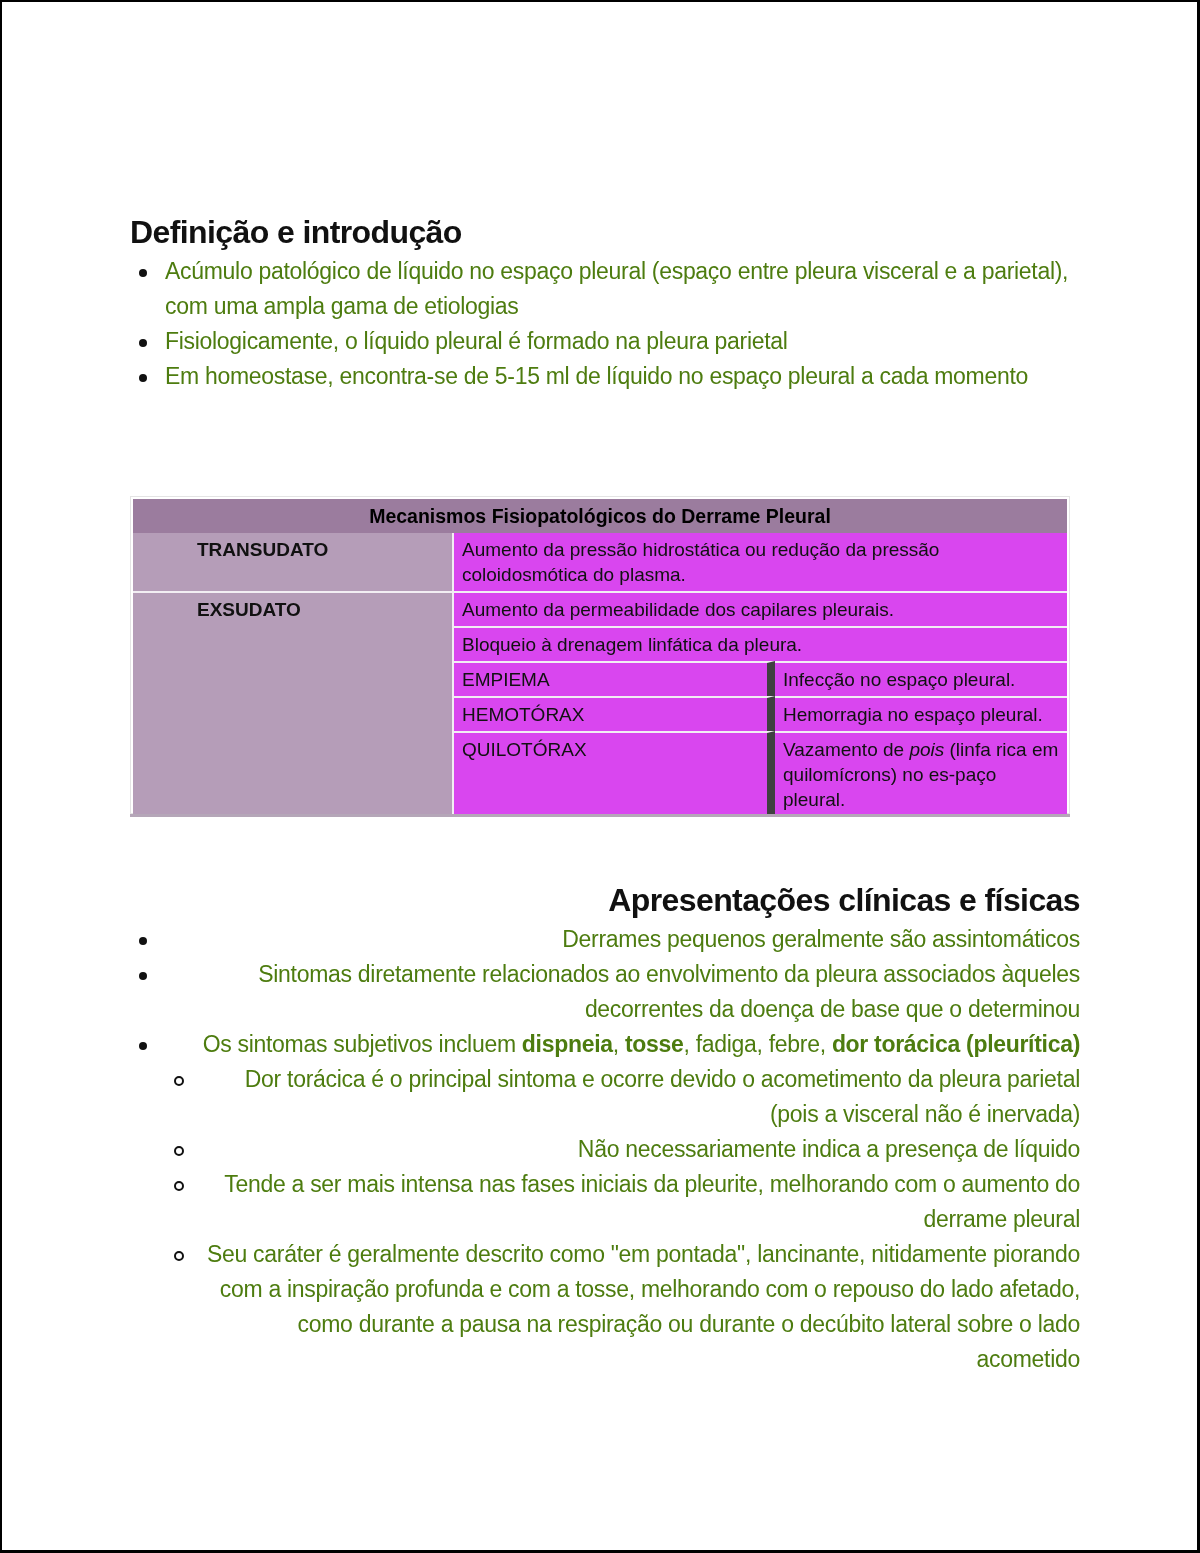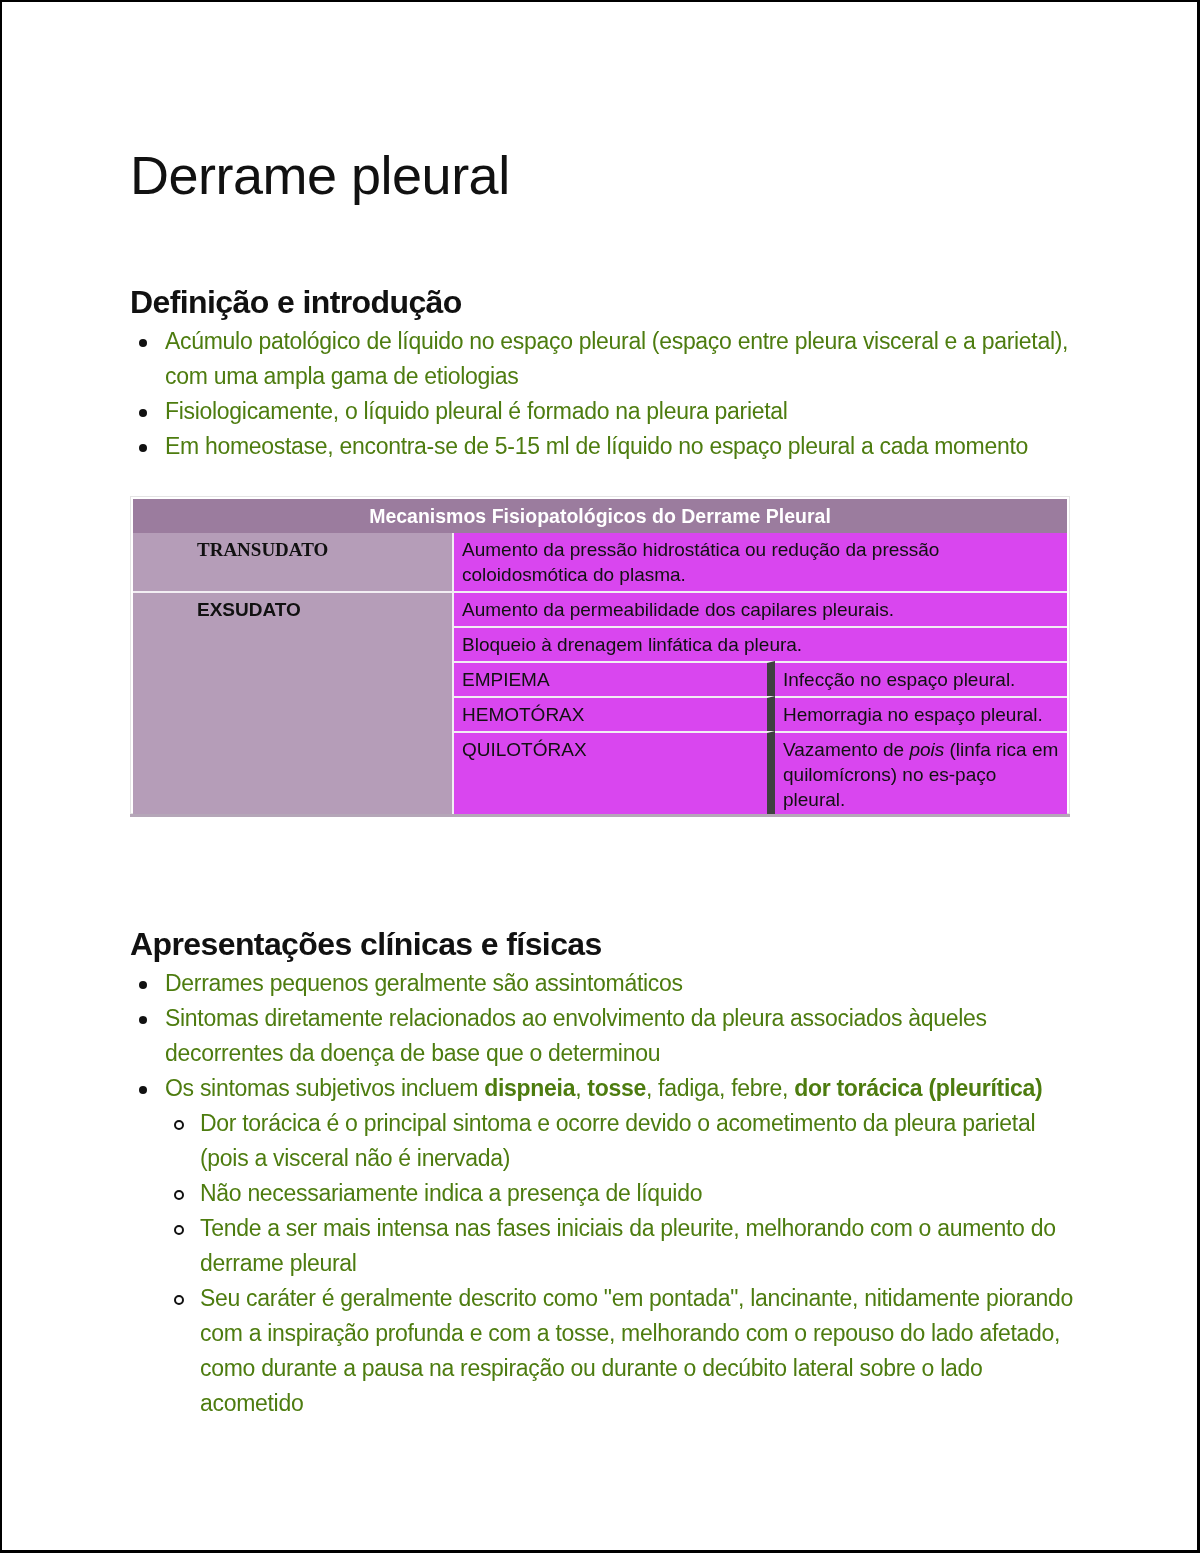--- a/index.html
+++ b/index.html
@@ -45,21 +45,21 @@
     .mech-table-wrap::after {
       content: ""; position: absolute; left: -1px; right: -1px; bottom: -4px; height: 3px;
       background: #b5a6b8;
     }
     table.mech {
       position: absolute; left: 2px; top: 2px; width: 934px; border-collapse: separate; border-spacing: 0;
       font-family: "Liberation Sans", sans-serif; font-size: 19px; color: #111;
     }
     table.mech td, table.mech th { padding: 0 8px; vertical-align: top; }
     .t-header {
-      background: #9b7c9e; color: #ffffff; font-weight: 700; text-align: center;
+      background: #9b7c9e; color: #000000; font-weight: 700; text-align: center;
       height: 32px; line-height: 34px; font-size: 19.5px;
     }
     .t-label {
       background: #b59db8; font-weight: 700; padding-left: 64px !important;
       border-right: 2px solid #f2eef3; line-height: 26px; padding-top: 4px !important;
     }
     .t-cell {
       background: #d946ef; line-height: 25px; padding-top: 4px !important; padding-bottom: 4px !important;
       border-top: 2px solid #f2eef3;
     }
@@ -67,21 +67,20 @@
     .t-sub-left { border-right: 8px solid #404040; }
     .t-label.exs { border-top: 2px solid #f2eef3; }
     i { font-style: italic; }
   </style>
 </head>
 <body>
 
 <div class="page-frame"></div>
 
 <div class="content">
-  <h1 class="doc-title">Derrame pleural</h1>
 
   <h2 class="section-heading" style="margin-top:72px;">Definição e introdução</h2>
   <ul class="bullets" style="margin-top:2px;">
     <li><span class="dot"></span><span>Acúmulo patológico de líquido no espaço pleural (espaço entre pleura visceral e a parietal), com uma ampla gama de etiologias</span></li>
     <li><span class="dot"></span><span>Fisiologicamente, o líquido pleural é formado na pleura parietal</span></li>
     <li><span class="dot"></span><span>Em homeostase, encontra-se de 5-15 ml de líquido no espaço pleural a cada momento</span></li>
   </ul>
 </div>
 
 <div class="mech-table-wrap">
@@ -89,21 +88,21 @@
     <colgroup>
       <col style="width:321px">
         <col style="width:321px">
         <col style="width:292px">
     </colgroup>
     <tbody>
         <tr>
       <th colspan="3" class="t-header">Mecanismos Fisiopatológicos do Derrame Pleural</th>
     </tr>
     <tr>
-      <td class="t-label" style="height:52px;font-family:Liberation Serif, serif;">TRANSUDATO</td>
+      <td class="t-label" style="height:52px;">TRANSUDATO</td>
       <td colspan="2" class="t-cell first">Aumento da pressão hidrostática ou redução da pressão coloidosmótica do plasma.</td>
     </tr>
     <tr>
       <td rowspan="5" class="t-label exs">EXSUDATO</td>
       <td colspan="2" class="t-cell">Aumento da permeabilidade dos capilares pleurais.</td>
     </tr>
     <tr>
       <td colspan="2" class="t-cell">Bloqueio à drenagem linfática da pleura.</td>
     </tr>
     <tr>
@@ -115,21 +114,21 @@
       <td class="t-cell">Hemorragia no espaço pleural.</td>
     </tr>
     <tr>
       <td class="t-cell t-sub-left" style="height:70px;">QUILOTÓRAX</td>
       <td class="t-cell"><span>Vazamento de </span><i>pois</i><span> (linfa rica em quilomícrons) no es-paço pleural.</span></td>
     </tr>
   </tbody>
     </table>
 </div>
 
-<div class="content" style="top:924px;">
+<div class="content" style="top:880px;text-align:right;">
   <h2 class="section-heading">Apresentações clínicas e físicas</h2>
   <ul class="bullets" style="margin-top:2px;">
     <li><span class="dot"></span><span>Derrames pequenos geralmente são assintomáticos</span></li>
     <li><span class="dot"></span><span>Sintomas diretamente relacionados ao envolvimento da pleura associados àqueles decorrentes da doença de base que o determinou</span></li>
     <li><span class="dot"></span><span>Os sintomas subjetivos incluem </span><b>dispneia</b><span>, </span><b>tosse</b><span>, fadiga, febre, </span><b>dor torácica (pleurítica)</b>
       <ul class="sub">
         <li><span class="ring"></span><span>Dor torácica é o principal sintoma e ocorre devido o acometimento da pleura parietal (pois a visceral não é inervada)</span></li>
         <li><span class="ring"></span><span>Não necessariamente indica a presença de líquido</span></li>
         <li><span class="ring"></span><span>Tende a ser mais intensa nas fases iniciais da pleurite, melhorando com o aumento do derrame pleural</span></li>
         <li><span class="ring"></span><span>Seu caráter é geralmente descrito como "em pontada", lancinante, nitidamente piorando com a inspiração profunda e com a tosse, melhorando com o repouso do lado afetado, como durante a pausa na respiração ou durante o decúbito lateral sobre o lado acometido</span></li>

